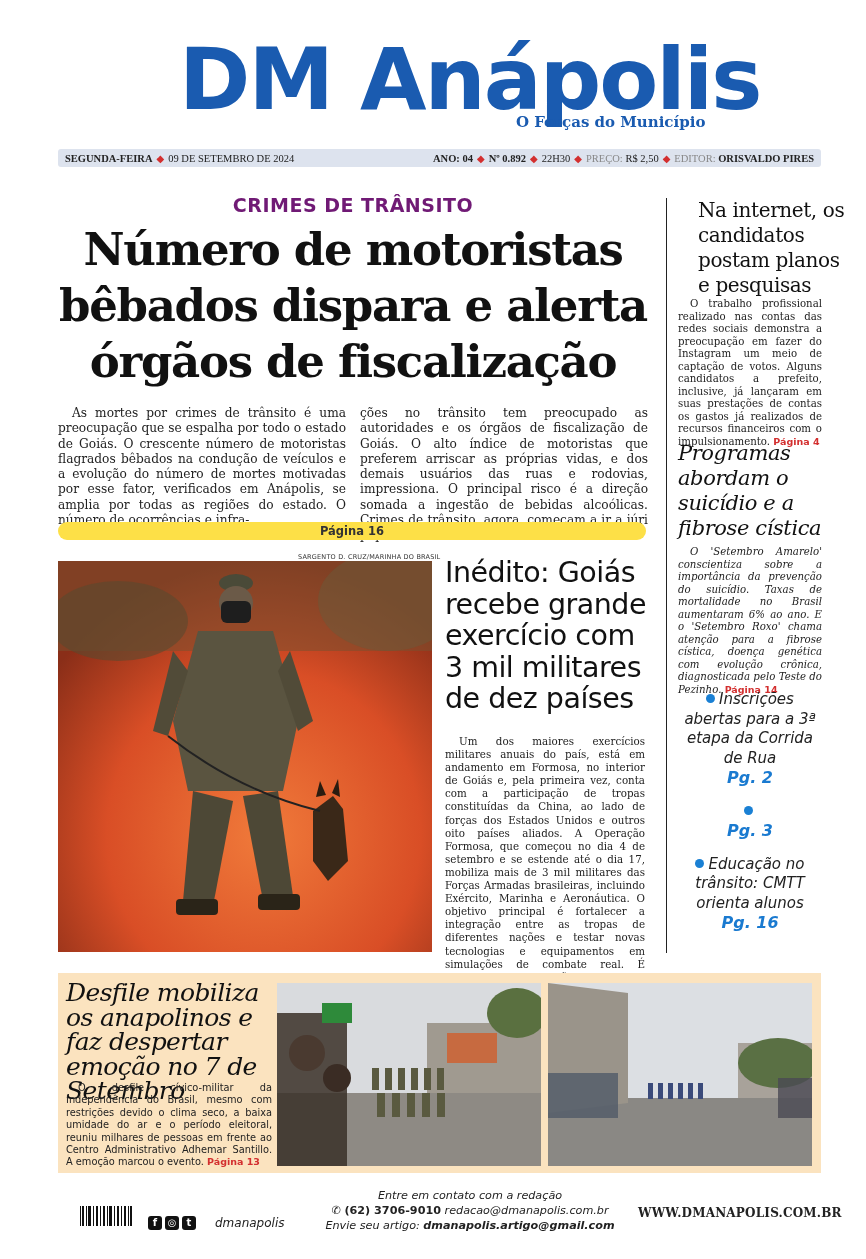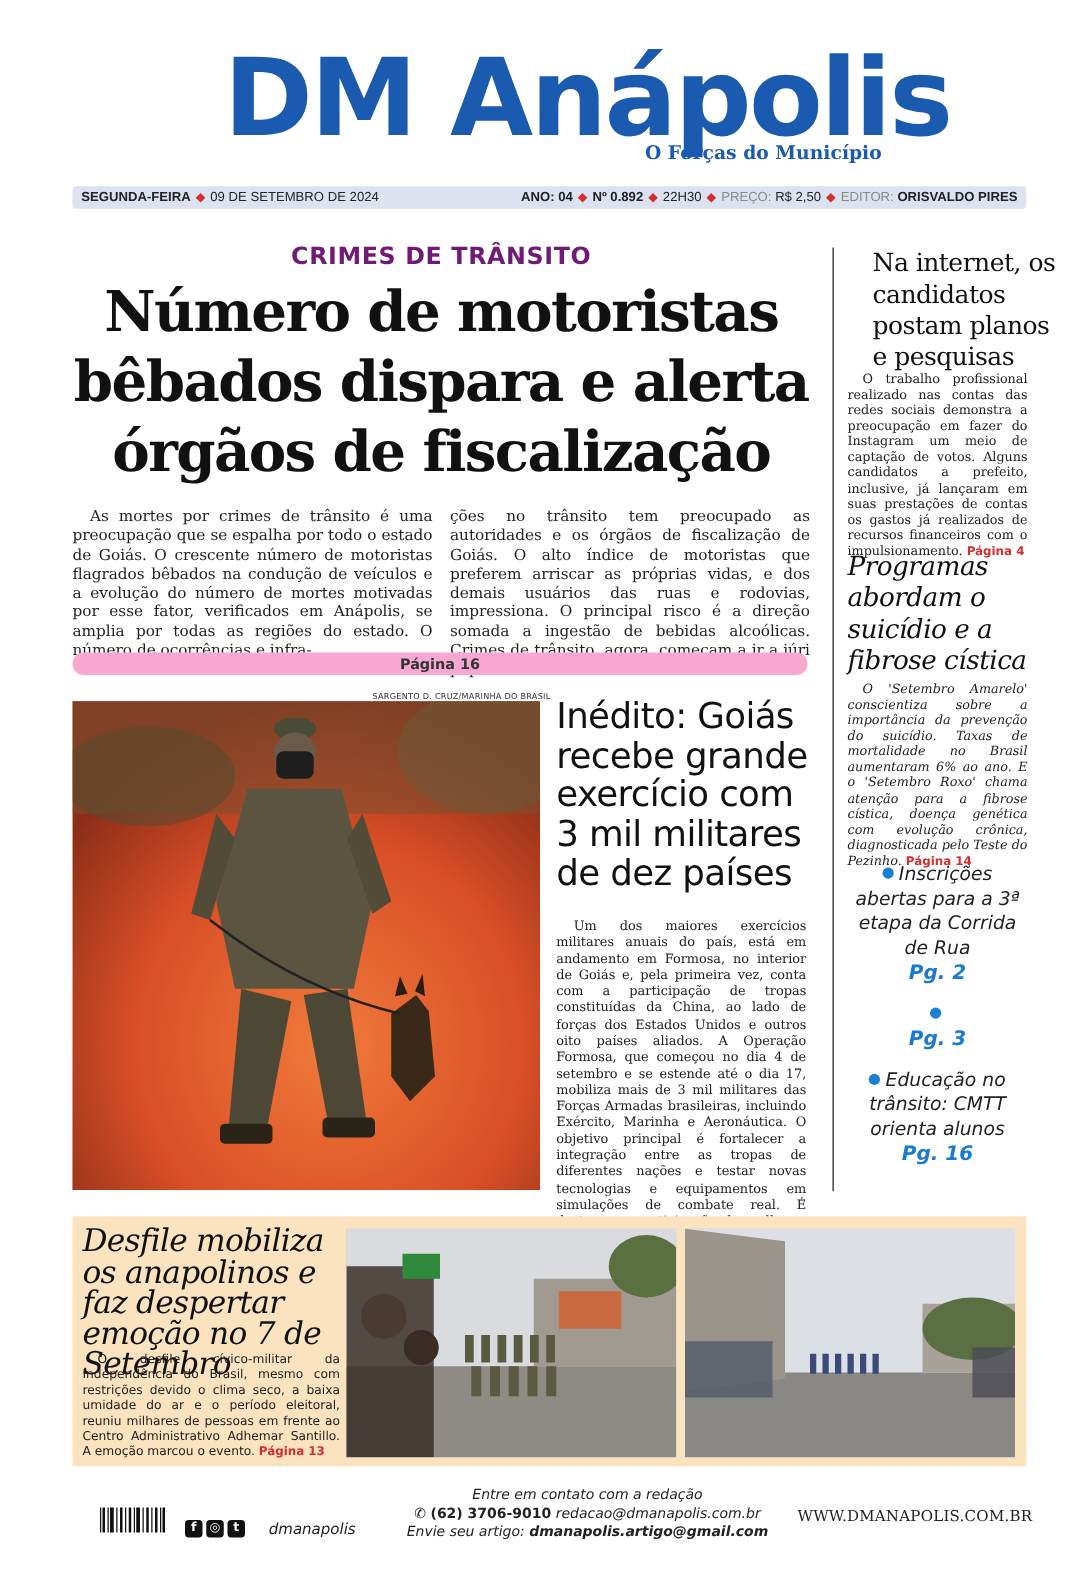--- a/index.html
+++ b/index.html
@@ -12,21 +12,21 @@
     color: #1a5bb0; letter-spacing: -2px; line-height: 90px; white-space: nowrap;
   }
   .masthead-tagline {
     position: absolute; left: 516px; top: 113px; font-family: "DejaVu Serif", serif;
     font-weight: bold; font-size: 15px; color: #1a5bb0;
   }
 
   .info-bar {
     position: absolute; left: 58px; top: 149px; width: 763px; height: 18px;
     background: #dde3ee; border-radius: 3px; display: flex; align-items: center;
-    font-family: Liberation Sans, sans-serif; font-size: 10.5px; color: #222; padding: 0 7px;
+    font-family: Liberation Serif, serif; font-size: 10.5px; color: #222; padding: 0 7px;
     white-space: nowrap;
   }
   .info-bar .b { font-weight: bold; }
   .info-bar .light { color: #888; }
   .info-bar .diamond { color: #d32f2f; font-size: 10px; margin: 0 4px; }
   .info-bar .spacer { flex: 1; }
 
   .kicker {
     position: absolute; left: 58px; top: 194px; width: 590px; text-align: center;
     font-family: "DejaVu Sans", sans-serif; font-weight: bold; font-size: 19px; color: #701a75;
@@ -41,21 +41,21 @@
     position: absolute; left: 58px; top: 406px; width: 590px; display: flex; gap: 14px;
     font-family: "DejaVu Serif", serif; font-size: 12.2px; line-height: 15.3px; color: #222;
     text-align: justify;
   }
   .lead-cols .col { flex: 1; }
   .lead-cols .col p { text-indent: 14px; }
   .lead-cols .col.second p { text-indent: 0; }
 
   .page-pill {
     position: absolute; left: 58px; top: 522px; width: 588px; height: 18px;
-    background: #f9a8d4; border-radius: 9px; text-align: center;
+    background: #fde047; border-radius: 9px; text-align: center;
     font-family: "DejaVu Sans", sans-serif; font-weight: bold; font-size: 11.5px; line-height: 18px; color: #333;
   }
 
   .photo-credit {
     position: absolute; left: 298px; top: 553px; font-family: "DejaVu Sans", sans-serif;
     font-size: 6.5px; color: #333; letter-spacing: 0.2px;
   }
   .main-photo {
     position: absolute; left: 58px; top: 561px; width: 374px; height: 391px; overflow: hidden;
     background: linear-gradient(180deg, #8c4f2a 0%, #c25a28 25%, #e06a2a 55%, #d2462a 80%, #a8301c 100%);
@@ -122,21 +122,21 @@
     position: absolute; top: 983px; width: 264px; height: 183px; overflow: hidden; background: #c9ccd0;
   }
 
   .footer-barcode { position: absolute; left: 78px; top: 1204px; width: 56px; height: 28px; }
   .social-icons { position: absolute; left: 148px; top: 1216px; display: flex; gap: 3px; }
   .social-icons span { display: inline-block; width: 14px; height: 14px; background: #111; border-radius: 3px; color: #fff; font-family: "DejaVu Sans", sans-serif; font-size: 10px; font-weight: bold; line-height: 14px; text-align: center; }
   .social-handle { position: absolute; left: 215px; top: 1216px; font-family: "DejaVu Sans", sans-serif; font-style: italic; font-size: 12px; color: #222; }
   .contact { position: absolute; left: 320px; top: 1188px; width: 300px; text-align: center; font-family: "DejaVu Sans", sans-serif; font-size: 11.2px; line-height: 15px; color: #222; }
   .contact .it { font-style: italic; }
   .contact .b { font-weight: bold; }
-  .website { position: absolute; left: 638px; top: 1206px; font-family: "DejaVu Serif", serif; font-weight: normal; font-size: 12px; color: #222; letter-spacing: 0.2px; }
+  .website { position: absolute; left: 638px; top: 1206px; font-family: "DejaVu Serif", serif; font-weight: bold; font-size: 12px; color: #222; letter-spacing: 0.2px; }
 </style>
 </head>
 <body>
 
 <div class="masthead-title">DM Anápolis</div>
 <div class="masthead-tagline">O Forças do Município</div>
 
 <div class="info-bar">
   <span class="b">SEGUNDA-FEIRA</span>
   <span class="diamond">◆</span>

